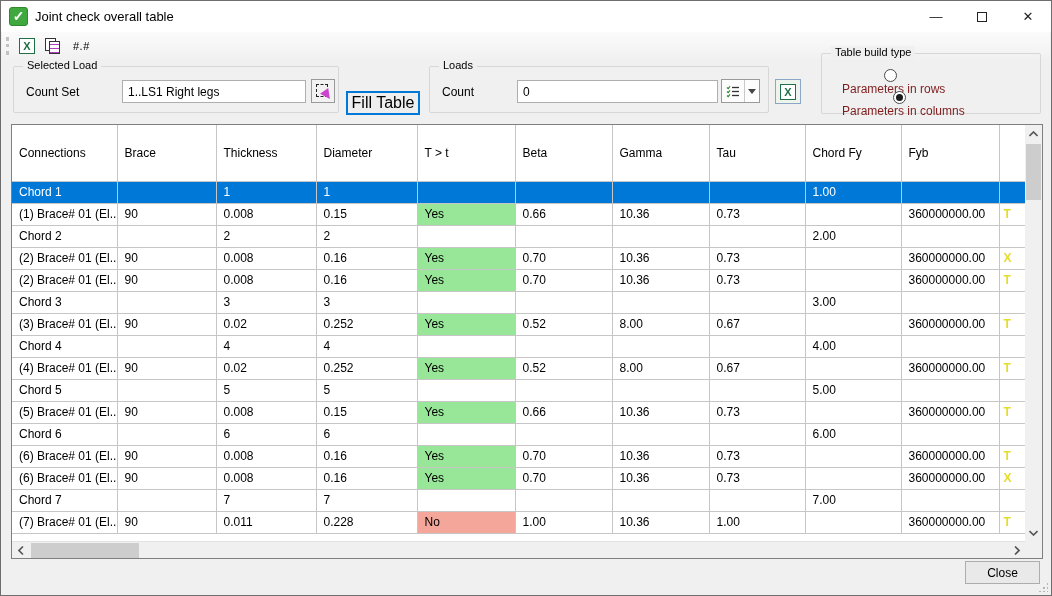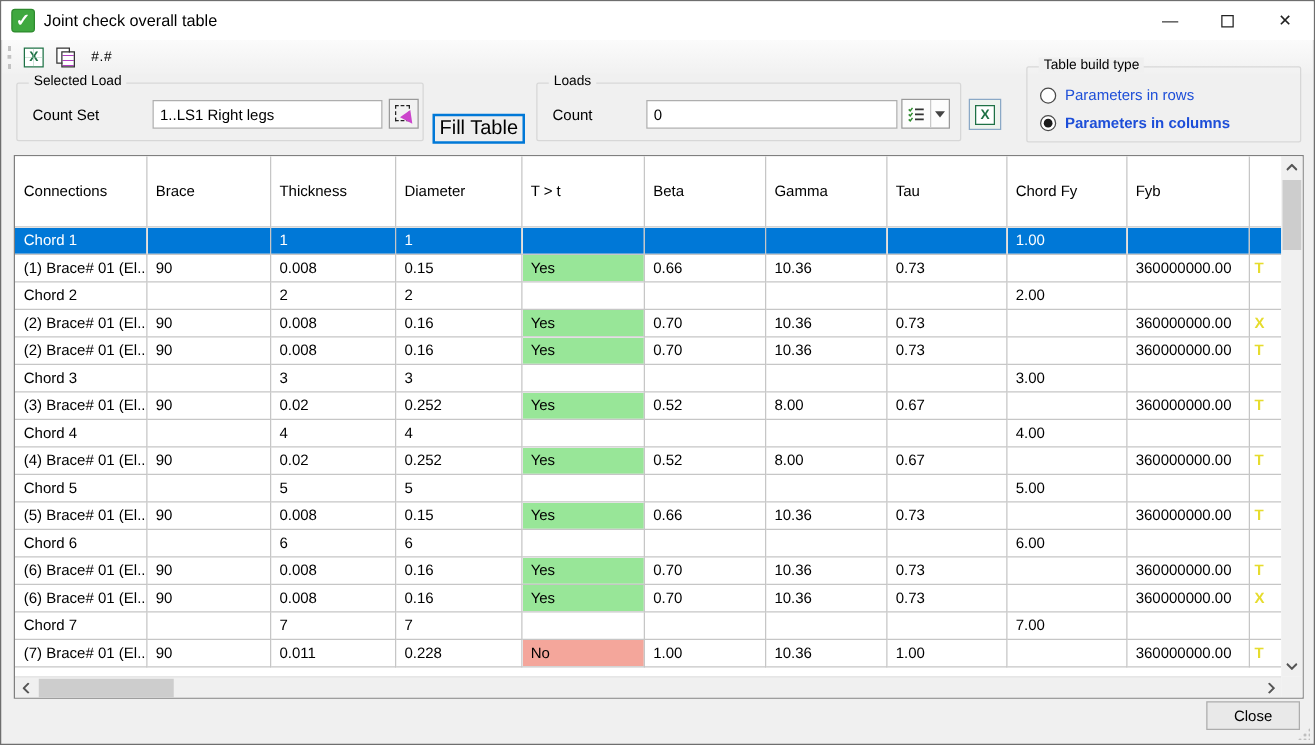--- a/index.html
+++ b/index.html
@@ -41,21 +41,21 @@
 
   .fill-btn { position:absolute; left:345px; top:90px; width:74px; height:24px; border:2px solid #0078d7; background:#eeeeee; font-size:16px; font-family:"Liberation Sans",sans-serif; color:#000; }
 
   .split-btn { position:absolute; left:291px; top:12px; width:39px; height:24px; border:1px solid #9a9a9a; background:#fdfdfd; display:flex; }
   .split-main { width:23px; display:flex; align-items:center; justify-content:center; }
   .split-arrow { width:15px; border-left:1px solid #c9c9c9; display:flex; align-items:center; justify-content:center; }
   .dn-tri { width:0; height:0; border-left:4px solid transparent; border-right:4px solid transparent; border-top:5px solid #444; }
 
   .xls-btn { position:absolute; left:774px; top:78px; width:26px; height:25px; border:1px solid #8aa8c6; background:#eef3ee; display:flex; align-items:center; justify-content:center; }
 
-  .radio-row { position:absolute; left:10px; display:flex; align-items:center; font-size:12px; color:#1d4ed8; }
+  .radio-row { position:absolute; left:20px; display:flex; align-items:center; font-size:12px; color:#7f1d1d;flex-direction:column; }
   .radio { width:13px; height:13px; border:1px solid #4a4a4a; border-radius:50%; background:#fff; margin-right:7px; position:relative; }
   .radio.checked::after { content:""; position:absolute; left:2px; top:2px; width:7px; height:7px; border-radius:50%; background:#1a1a1a; }
 
   
   .grid-wrap { position:absolute; left:10px; top:123px; width:1032px; height:435px; background:#fff; border:1px solid #7f7f7f; }
   .grid-view { position:absolute; left:0; top:0; width:1013px; height:416px; overflow:hidden; }
   table { border-collapse:collapse; table-layout:fixed; width:1015px; }
   col.c0{width:105px} col.c1{width:99px} col.c2{width:100px} col.c3{width:101px} col.c4{width:98px}
   col.c5{width:97px} col.c6{width:97px} col.c7{width:96px} col.c8{width:96px} col.c9{width:98px} col.c10{width:28px}
   th { height:56px; font-weight:normal; font-size:12px; text-align:left; padding:0 0 0 7px; background:#fff; border-right:1px solid #c6c6c6; border-bottom:1px solid #c6c6c6; color:#000; }
@@ -149,21 +149,21 @@
     <div class="xls-icon">X</div>
   </div>
 
   <div class="groupbox gb-build">
     <span class="legend">Table build type</span>
     <div>
         <div class="radio-row" style="top: 15px;">
           <span class="radio"></span>
           <span>Parameters in rows</span>
         </div>
-        <div class="radio-row" style="top: 37px; font-weight: bold;">
+        <div class="radio-row" style="top: 37px;">
           <span class="radio checked"></span>
           <span>Parameters in columns</span>
         </div>
       </div>
   </div>
 
   <div class="grid-wrap">
     <div class="grid-view">
       <table>
         <colgroup>

